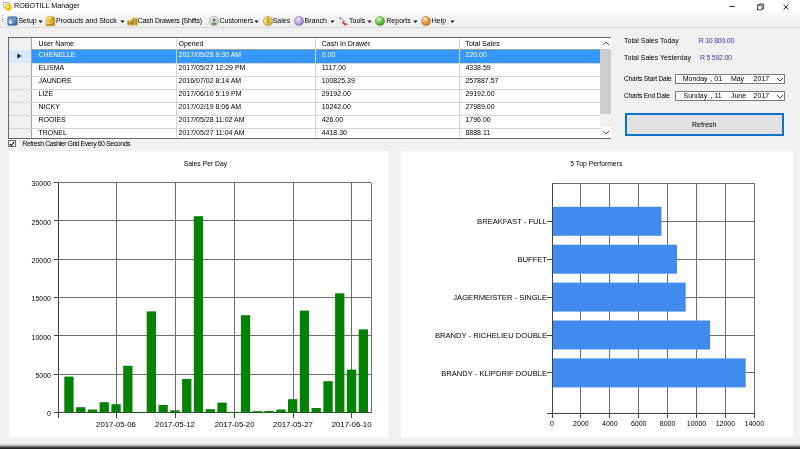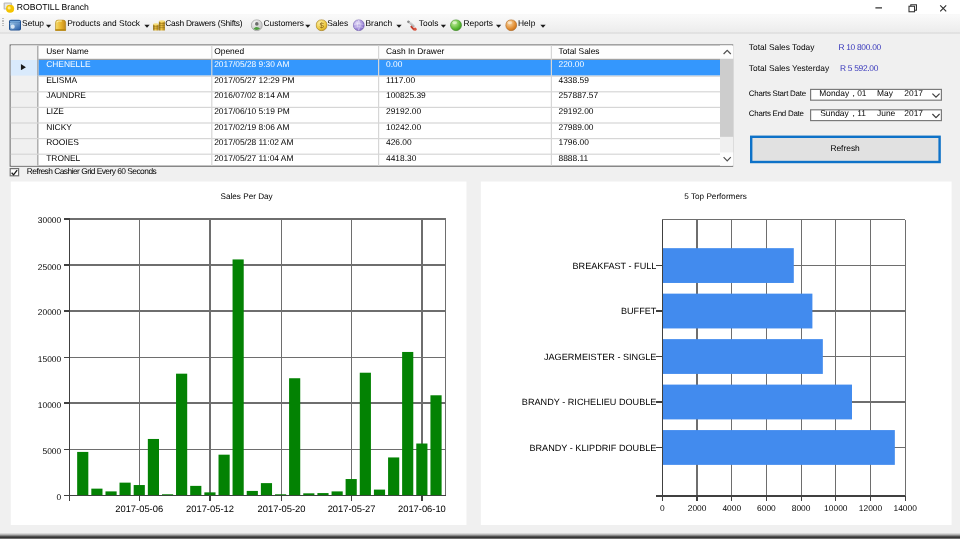--- a/index.html
+++ b/index.html
@@ -11,21 +11,21 @@
 </head>
 <body>
 
 <div class="abs" style="left:0;top:0;width:800px;height:12px;background:#ffffff;"></div>
 <svg class="abs" style="left:2px;top:1px;" width="11" height="10" viewBox="0 0 11 10">
   <rect x="1" y="1" width="7" height="6" rx="1" fill="#b9b9b9"></rect>
   <rect x="2" y="2" width="5" height="4" fill="#e8e8e8"></rect>
   <circle cx="6.4" cy="6.3" r="3.4" fill="#f4c400"></circle>
   <circle cx="5.6" cy="5.6" r="1.3" fill="#ffe98a"></circle>
 </svg>
-<div class="t" style="left:14px;top:2.2px;font-size:7.2px;">ROBOTILL Branch</div>
+<div class="t" style="left:14px;top:2.2px;font-size:7.2px;">ROBOTILL Manager</div>
 <svg class="abs" style="left:727px;top:0;" width="66" height="12" viewBox="0 0 66 12">
   <line x1="2.5" y1="6.5" x2="8" y2="6.5" stroke="#333" stroke-width="1"></line>
   <rect x="30.5" y="5.2" width="4.6" height="4.6" fill="none" stroke="#333" stroke-width="0.9"></rect>
   <path d="M32 5.2 L32 4 L36.7 4 L36.7 8.6 L35.3 8.6" fill="none" stroke="#333" stroke-width="0.9"></path>
   <path d="M56.5 4.5 L61.5 9.5 M61.5 4.5 L56.5 9.5" stroke="#333" stroke-width="1"></path>
 </svg>
 
 <div class="abs" style="left:0;top:12px;width:800px;height:14.5px;background:linear-gradient(#fafafa,#ececec);border-bottom:1px solid #d9d9d9;"></div>
 <div class="abs" style="left:2px;top:15px;width:1px;height:8px;background:repeating-linear-gradient(#9a9a9a 0,#9a9a9a 1px,transparent 1px,transparent 2px);"></div>
 

